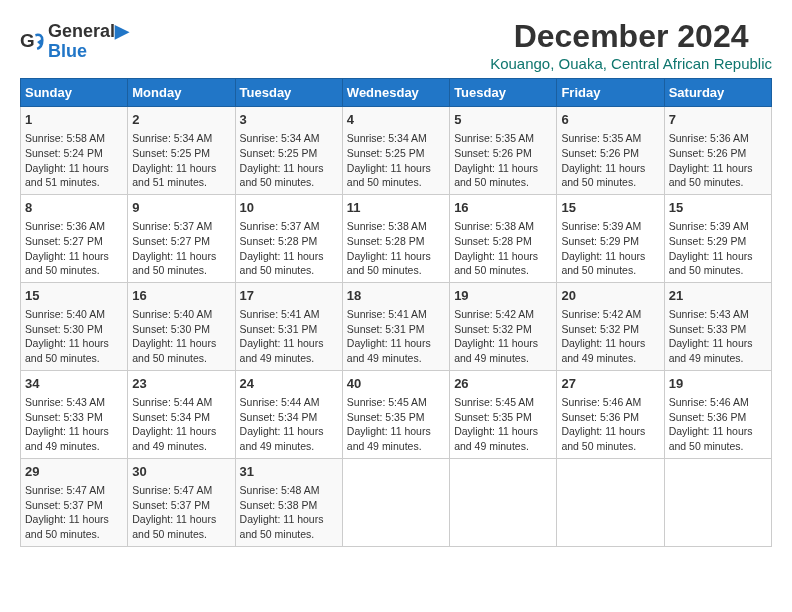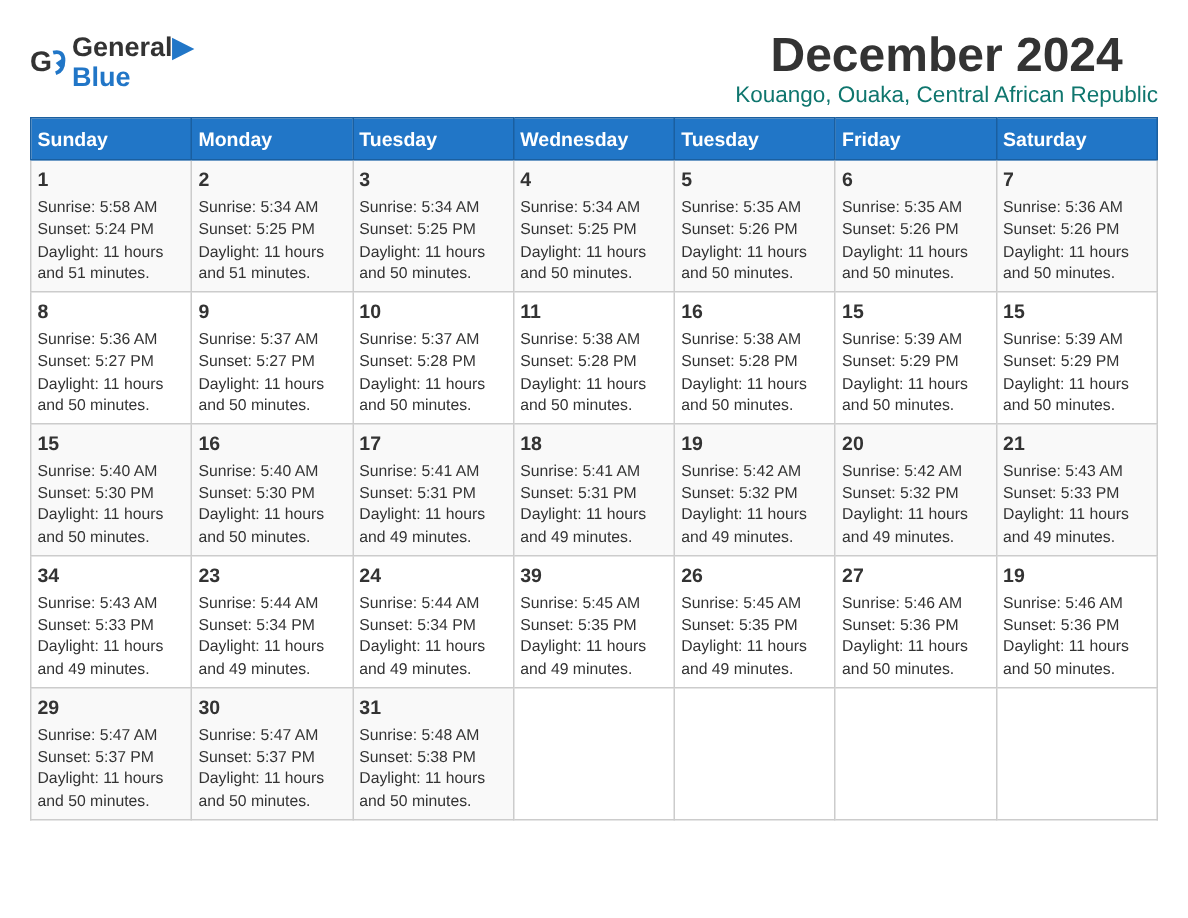--- a/index.html
+++ b/index.html
@@ -147,21 +147,21 @@
           <td><span class="day-num">17</span><span>Sunrise: 5:41 AM</span><br><span>Sunset: 5:31 PM</span><br><span>Daylight: 11 hours</span><br><span>and 49 minutes.</span></td>
           <td><span class="day-num">18</span><span>Sunrise: 5:41 AM</span><br><span>Sunset: 5:31 PM</span><br><span>Daylight: 11 hours</span><br><span>and 49 minutes.</span></td>
           <td><span class="day-num">19</span><span>Sunrise: 5:42 AM</span><br><span>Sunset: 5:32 PM</span><br><span>Daylight: 11 hours</span><br><span>and 49 minutes.</span></td>
           <td><span class="day-num">20</span><span>Sunrise: 5:42 AM</span><br><span>Sunset: 5:32 PM</span><br><span>Daylight: 11 hours</span><br><span>and 49 minutes.</span></td>
           <td><span class="day-num">21</span><span>Sunrise: 5:43 AM</span><br><span>Sunset: 5:33 PM</span><br><span>Daylight: 11 hours</span><br><span>and 49 minutes.</span></td>
         </tr>
         <tr>
           <td><span class="day-num">34</span><span>Sunrise: 5:43 AM</span><br><span>Sunset: 5:33 PM</span><br><span>Daylight: 11 hours</span><br><span>and 49 minutes.</span></td>
           <td><span class="day-num">23</span><span>Sunrise: 5:44 AM</span><br><span>Sunset: 5:34 PM</span><br><span>Daylight: 11 hours</span><br><span>and 49 minutes.</span></td>
           <td><span class="day-num">24</span><span>Sunrise: 5:44 AM</span><br><span>Sunset: 5:34 PM</span><br><span>Daylight: 11 hours</span><br><span>and 49 minutes.</span></td>
-          <td><span class="day-num">39</span><span>Sunrise: 5:45 AM</span><br><span>Sunset: 5:35 PM</span><br><span>Daylight: 11 hours</span><br><span>and 49 minutes.</span></td>
+          <td><span class="day-num">40</span><span>Sunrise: 5:45 AM</span><br><span>Sunset: 5:35 PM</span><br><span>Daylight: 11 hours</span><br><span>and 49 minutes.</span></td>
           <td><span class="day-num">26</span><span>Sunrise: 5:45 AM</span><br><span>Sunset: 5:35 PM</span><br><span>Daylight: 11 hours</span><br><span>and 49 minutes.</span></td>
           <td><span class="day-num">27</span><span>Sunrise: 5:46 AM</span><br><span>Sunset: 5:36 PM</span><br><span>Daylight: 11 hours</span><br><span>and 50 minutes.</span></td>
           <td><span class="day-num">19</span><span>Sunrise: 5:46 AM</span><br><span>Sunset: 5:36 PM</span><br><span>Daylight: 11 hours</span><br><span>and 50 minutes.</span></td>
         </tr>
         <tr>
           <td><span class="day-num">29</span><span>Sunrise: 5:47 AM</span><br><span>Sunset: 5:37 PM</span><br><span>Daylight: 11 hours</span><br><span>and 50 minutes.</span></td>
           <td><span class="day-num">30</span><span>Sunrise: 5:47 AM</span><br><span>Sunset: 5:37 PM</span><br><span>Daylight: 11 hours</span><br><span>and 50 minutes.</span></td>
           <td><span class="day-num">31</span><span>Sunrise: 5:48 AM</span><br><span>Sunset: 5:38 PM</span><br><span>Daylight: 11 hours</span><br><span>and 50 minutes.</span></td>
           <td class="empty-cell"></td>
           <td class="empty-cell"></td>

